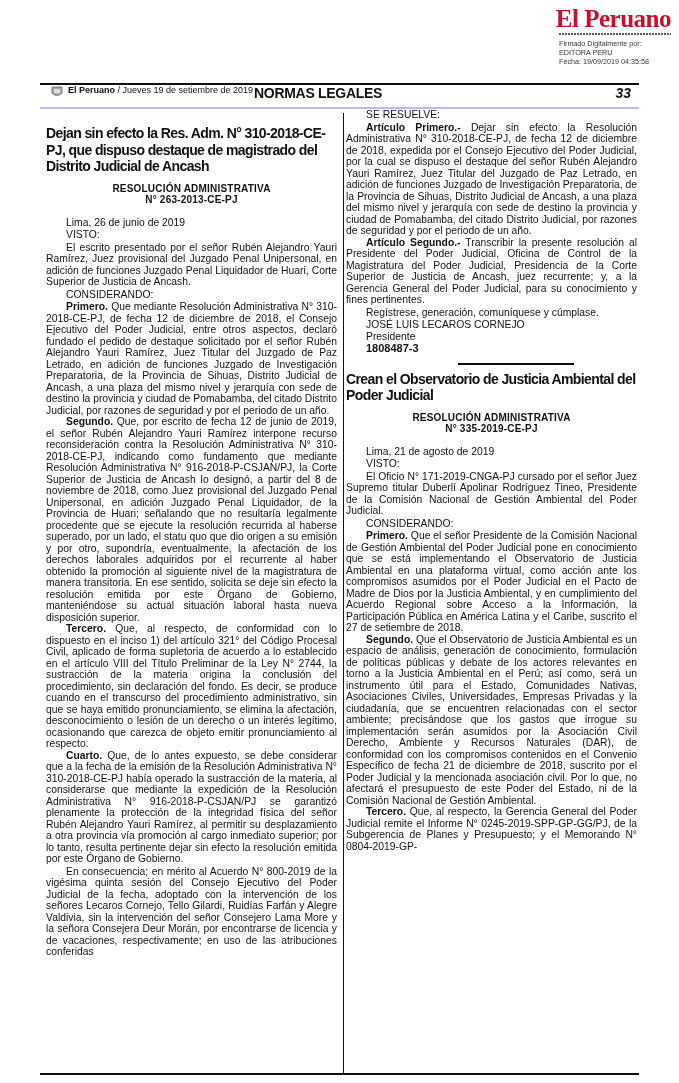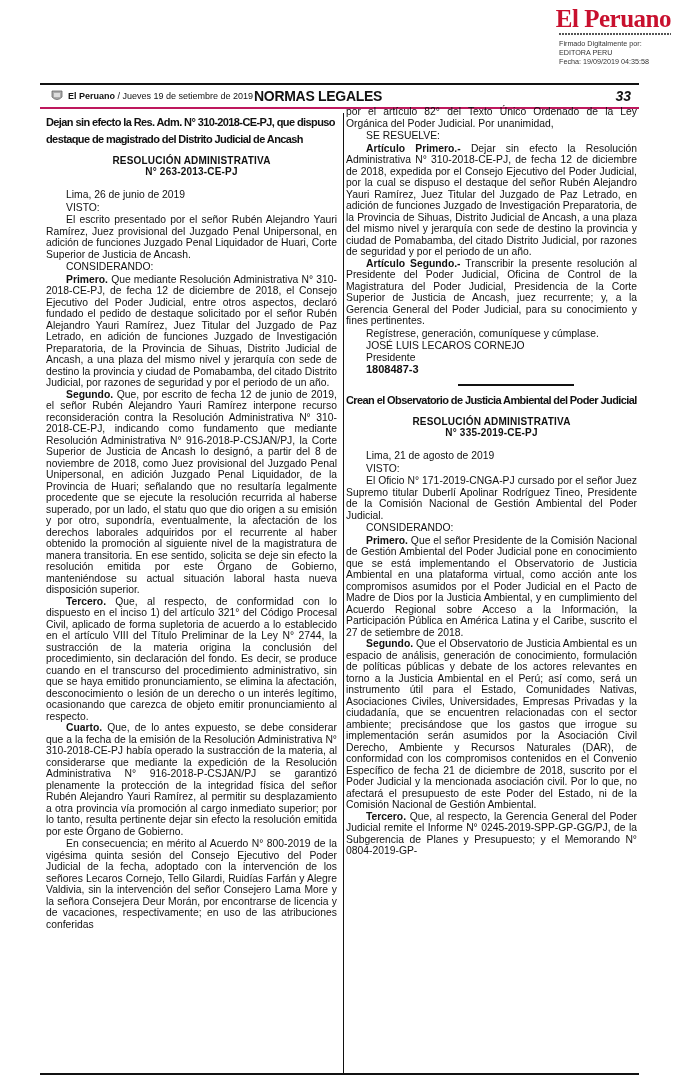--- a/index.html
+++ b/index.html
@@ -2,34 +2,34 @@
 <html><head>
 <meta charset="utf-8">
 <style>
   html, body { margin:0; padding:0; background:#fff; }
   body { width:679px; height:1083px; position:relative; overflow:hidden; font-family:"Liberation Sans", sans-serif; color:#111; }
   .logo-block { position:absolute; right:8px; top:6px; width:130px; }
   .logo { font-family:"Liberation Serif", serif; font-weight:bold; color:#c8102e; font-size:25px; letter-spacing:-0.5px; text-align:right; line-height:26px; }
   .logo-sub { height:2px; margin:1px 0 4px 18px; background:repeating-linear-gradient(90deg,#555 0 2px,#fff 2px 3px); }
   .sig { font-size:7.2px; line-height:9px; color:#333; margin-left:18px; }
   .sig div { white-space:nowrap; }
-  .header { position:absolute; left:40px; top:83px; width:599px; height:22px; border-top:2px solid #111; border-bottom:2px solid #be185d; display:flex; align-items:center; }
+  .header { position:absolute; left:40px; top:83px; width:599px; height:22px; border-top:2px solid #111; border-bottom:2px solid #c4b5fd; display:flex; }
   .crest { width:14px; height:14px; margin-left:10px; margin-right:4px; display:inline-block; }
   .hdr-left { font-size:9px; font-family:"Liberation Sans Narrow","Liberation Sans", sans-serif; white-space:nowrap; }
   .hdr-left b { font-weight:bold; }
   .hdr-center { position:absolute; left:214px; font-weight:900; font-size:14px; letter-spacing:-0.3px; }
   .hdr-page { position:absolute; right:8px; font-weight:900; font-size:14px;font-style:italic; }
   .col { position:absolute; top:108px; width:291px; font-size:10.35px; line-height:11.5px; }
   .col-left { left:46px; }
   .col-right { left:346px; }
   .rule-v { position:absolute; left:343px; top:113px; width:1px; height:960px; background:#111; }
   .bottom-rule { position:absolute; left:40px; top:1073px; width:599px; height:2px; background:#111; }
   p { margin:0; text-align:justify; text-indent:20px; }
   p.gap { margin-top:1px; }
-  .title { font-weight:900; font-size:11px; line-height:16.5px; letter-spacing:-0.6px; margin:6px 0 8px 0; }
+  .title { font-weight:900; font-size:14px; line-height:16.5px; letter-spacing:-0.6px; margin:17px 0 8px 0; }
   .resnum { text-align:center; font-weight:900; font-size:10px; line-height:11px; margin-bottom:12px; letter-spacing:0.2px; }
   .lbl { font-weight:900; }
   .code { font-weight:700; font-size:11px; text-indent:20px; }
   .sep { width:116px; height:2px; background:#111; margin:8px auto 6px 112px; }
   .right-top { margin-top:-2px; }
 </style>
 </head>
 <body>
 
 <div class="logo-block">
@@ -65,21 +65,20 @@
   <p class="gap">El escrito presentado por el señor Rubén Alejandro Yauri Ramírez, Juez provisional del Juzgado Penal Unipersonal, en adición de funciones Juzgado Penal Liquidador de Huari, Corte Superior de Justicia de Ancash.</p>
   <p class="gap">CONSIDERANDO:</p>
   <p class="gap"><span class="lbl">Primero.</span><span> Que mediante Resolución Administrativa N° 310-2018-CE-PJ, de fecha 12 de diciembre de 2018, el Consejo Ejecutivo del Poder Judicial, entre otros aspectos, declaró fundado el pedido de destaque solicitado por el señor Rubén Alejandro Yauri Ramírez, Juez Titular del Juzgado de Paz Letrado, en adición de funciones Juzgado de Investigación Preparatoria, de la Provincia de Sihuas, Distrito Judicial de Ancash, a una plaza del mismo nivel y jerarquía con sede de destino la provincia y ciudad de Pomabamba, del citado Distrito Judicial, por razones de seguridad y por el periodo de un año.</span></p>
   <p><span class="lbl">Segundo.</span><span> Que, por escrito de fecha 12 de junio de 2019, el señor Rubén Alejandro Yauri Ramírez interpone recurso reconsideración contra la Resolución Administrativa N° 310-2018-CE-PJ, indicando como fundamento que mediante Resolución Administrativa N° 916-2018-P-CSJAN/PJ, la Corte Superior de Justicia de Ancash lo designó, a partir del 8 de noviembre de 2018, como Juez provisional del Juzgado Penal Unipersonal, en adición Juzgado Penal Liquidador, de la Provincia de Huari; señalando que no resultaría legalmente procedente que se ejecute la resolución recurrida al haberse superado, por un lado, el statu quo que dio origen a su emisión y por otro, supondría, eventualmente, la afectación de los derechos laborales adquiridos por el recurrente al haber obtenido la promoción al siguiente nivel de la magistratura de manera transitoria. En ese sentido, solicita se deje sin efecto la resolución emitida por este Órgano de Gobierno, manteniéndose su actual situación laboral hasta nueva disposición superior.</span></p>
   <p><span class="lbl">Tercero.</span><span> Que, al respecto, de conformidad con lo dispuesto en el inciso 1) del artículo 321° del Código Procesal Civil, aplicado de forma supletoria de acuerdo a lo establecido en el artículo VIII del Título Preliminar de la Ley N° 2744, la sustracción de la materia origina la conclusión del procedimiento, sin declaración del fondo. Es decir, se produce cuando en el transcurso del procedimiento administrativo, sin que se haya emitido pronunciamiento, se elimina la afectación, desconocimiento o lesión de un derecho o un interés legítimo, ocasionando que carezca de objeto emitir pronunciamiento al respecto.</span></p>
   <p><span class="lbl">Cuarto.</span><span> Que, de lo antes expuesto, se debe considerar que a la fecha de la emisión de la Resolución Administrativa N° 310-2018-CE-PJ había operado la sustracción de la materia, al considerarse que mediante la expedición de la Resolución Administrativa N° 916-2018-P-CSJAN/PJ se garantizó plenamente la protección de la integridad física del señor Rubén Alejandro Yauri Ramírez, al permitir su desplazamiento a otra provincia vía promoción al cargo inmediato superior; por lo tanto, resulta pertinente dejar sin efecto la resolución emitida por este Órgano de Gobierno.</span></p>
   <p class="gap">En consecuencia; en mérito al Acuerdo N° 800-2019 de la vigésima quinta sesión del Consejo Ejecutivo del Poder Judicial de la fecha, adoptado con la intervención de los señores Lecaros Cornejo, Tello Gilardi, Ruidías Farfán y Alegre Valdivia, sin la intervención del señor Consejero Lama More y la señora Consejera Deur Morán, por encontrarse de licencia y de vacaciones, respectivamente; en uso de las atribuciones conferidas</p>
 </div>
 
 <div class="col col-right">
-  <p class="right-top" style="text-indent:0">por el artículo 82° del Texto Único Ordenado de la Ley Orgánica del Poder Judicial. Por unanimidad,</p>
   <p class="gap">SE RESUELVE:</p>
   <p class="gap"><span class="lbl">Artículo Primero.-</span><span> Dejar sin efecto la Resolución Administrativa N° 310-2018-CE-PJ, de fecha 12 de diciembre de 2018, expedida por el Consejo Ejecutivo del Poder Judicial, por la cual se dispuso el destaque del señor Rubén Alejandro Yauri Ramírez, Juez Titular del Juzgado de Paz Letrado, en adición de funciones Juzgado de Investigación Preparatoria, de la Provincia de Sihuas, Distrito Judicial de Ancash, a una plaza del mismo nivel y jerarquía con sede de destino la provincia y ciudad de Pomabamba, del citado Distrito Judicial, por razones de seguridad y por el periodo de un año.</span></p>
   <p><span class="lbl">Artículo Segundo.-</span><span> Transcribir la presente resolución al Presidente del Poder Judicial, Oficina de Control de la Magistratura del Poder Judicial, Presidencia de la Corte Superior de Justicia de Ancash, juez recurrente; y, a la Gerencia General del Poder Judicial, para su conocimiento y fines pertinentes.</span></p>
   <p class="gap">Regístrese, generación, comuníquese y cúmplase.</p>
   <p class="gap">JOSÉ LUIS LECAROS CORNEJO</p>
   <p>Presidente</p>
   <p class="gap code">1808487-3</p>
   <div class="sep"></div>
 
   <div class="title" style="margin-top:2px">Crean el Observatorio de Justicia Ambiental del Poder Judicial</div>

